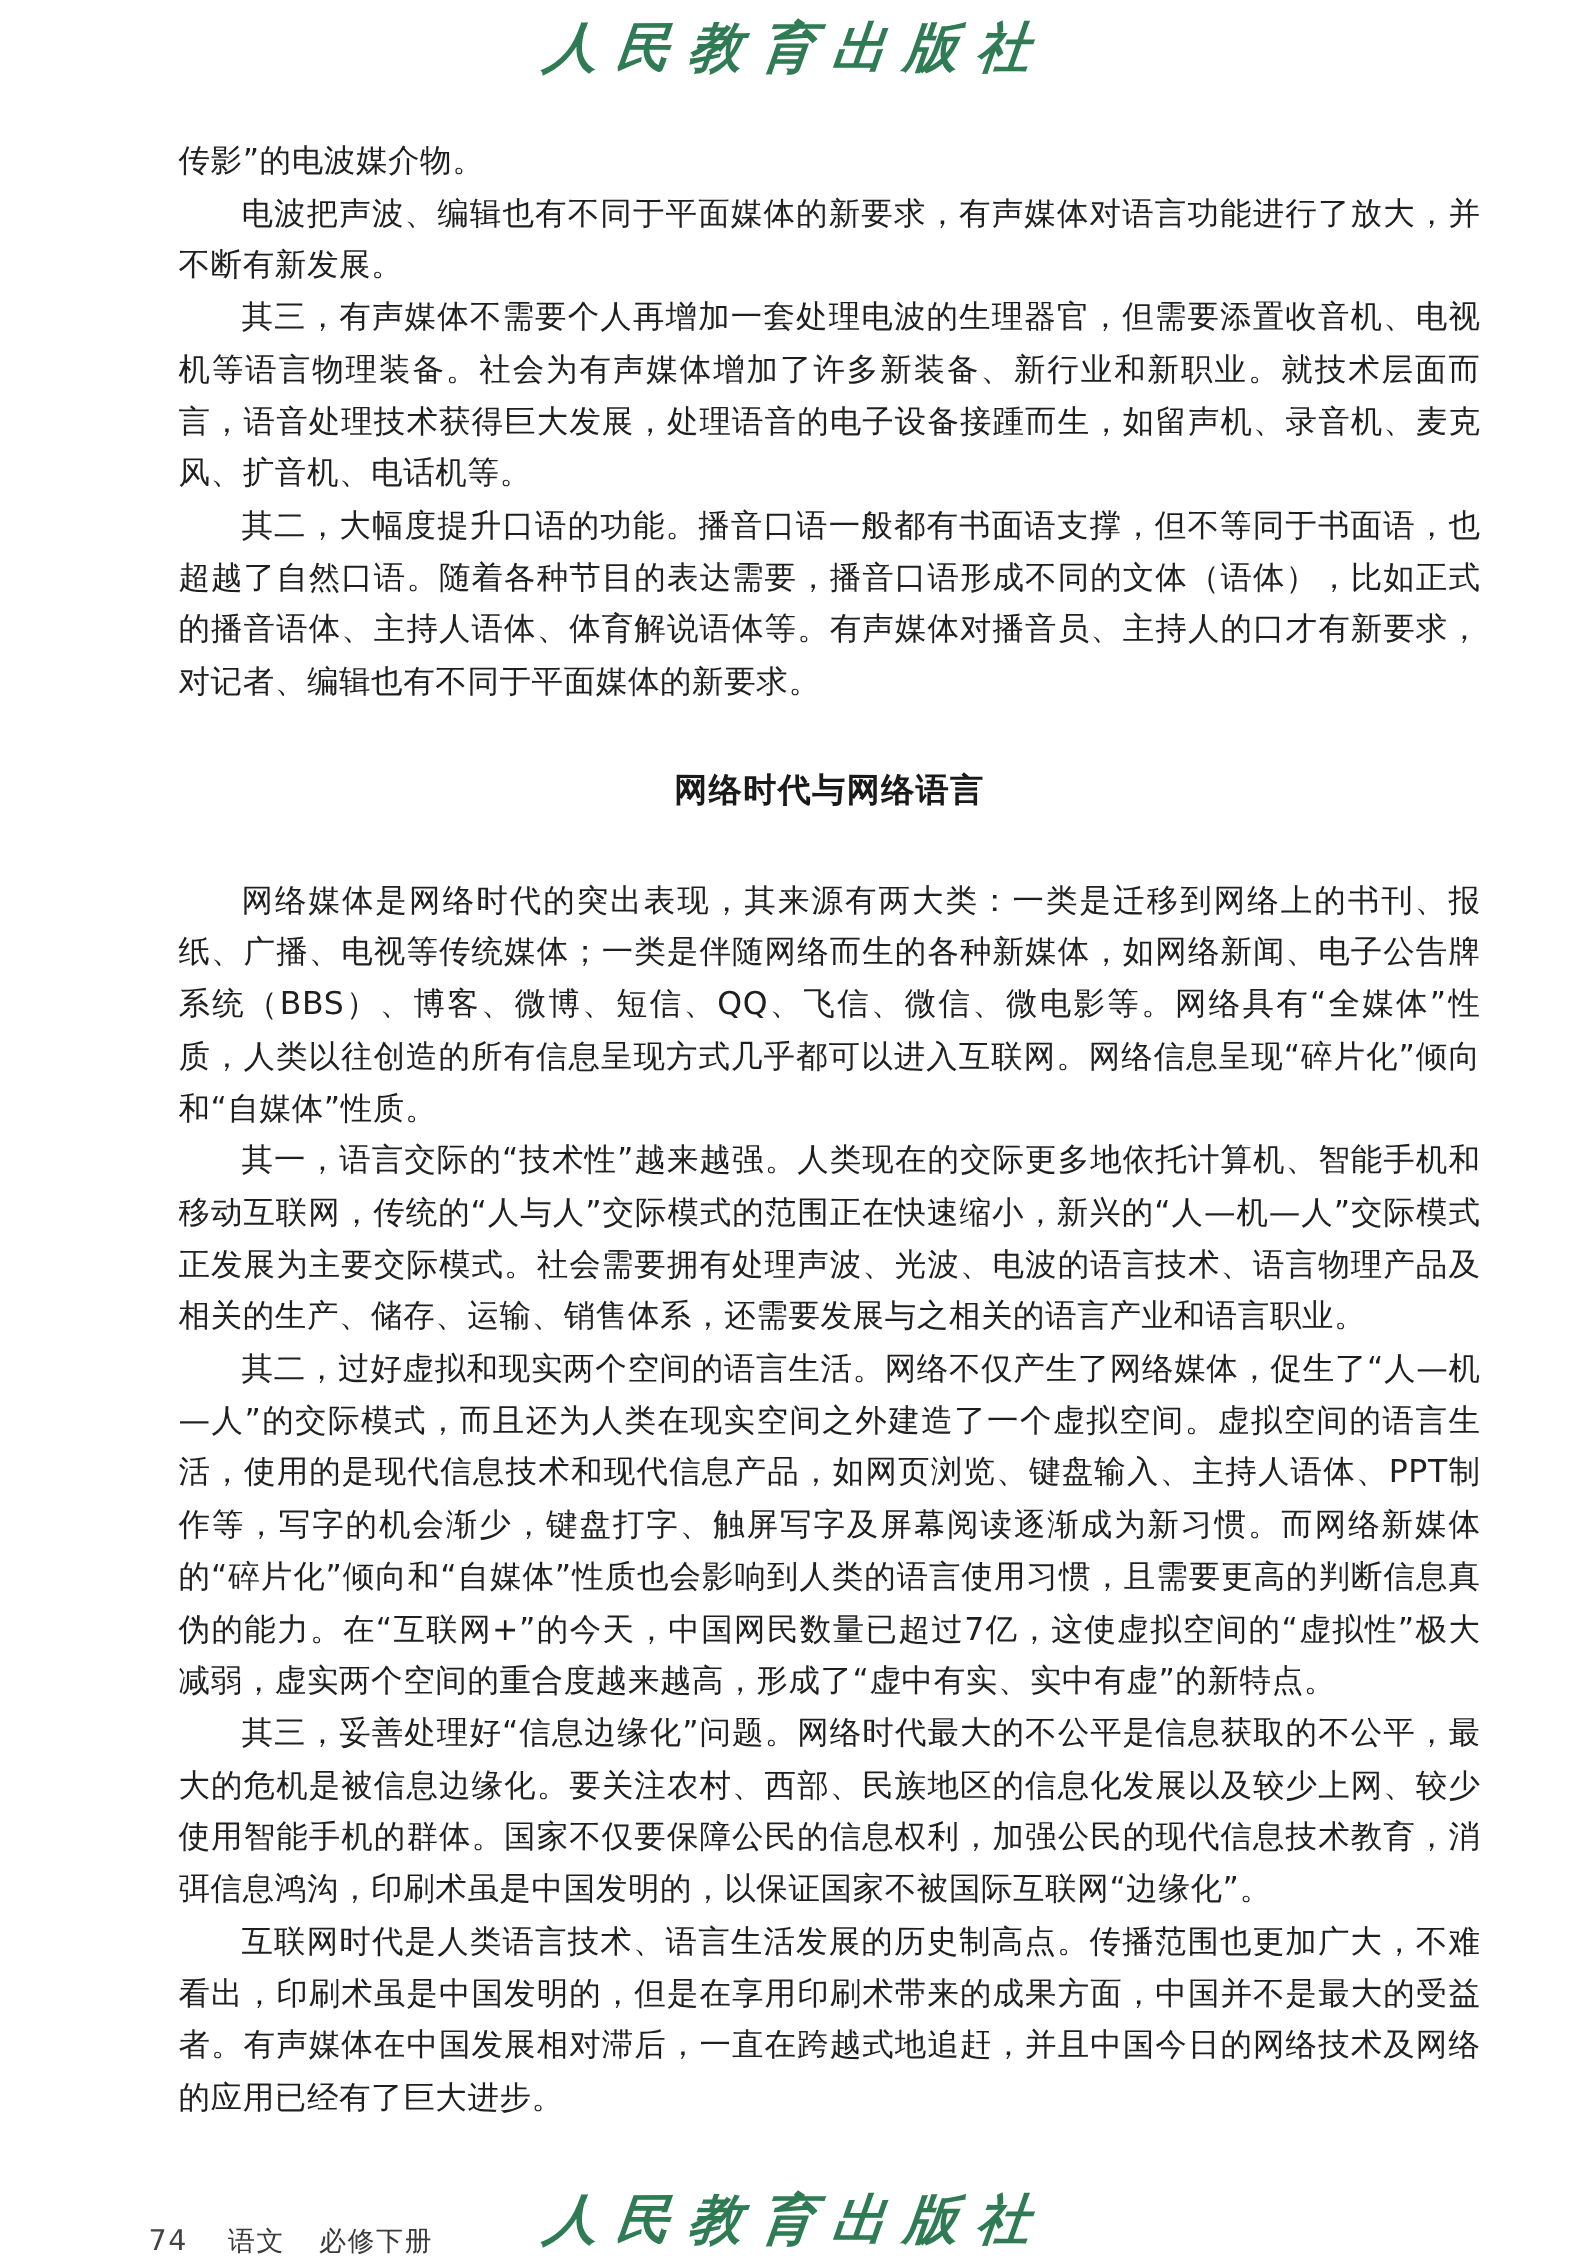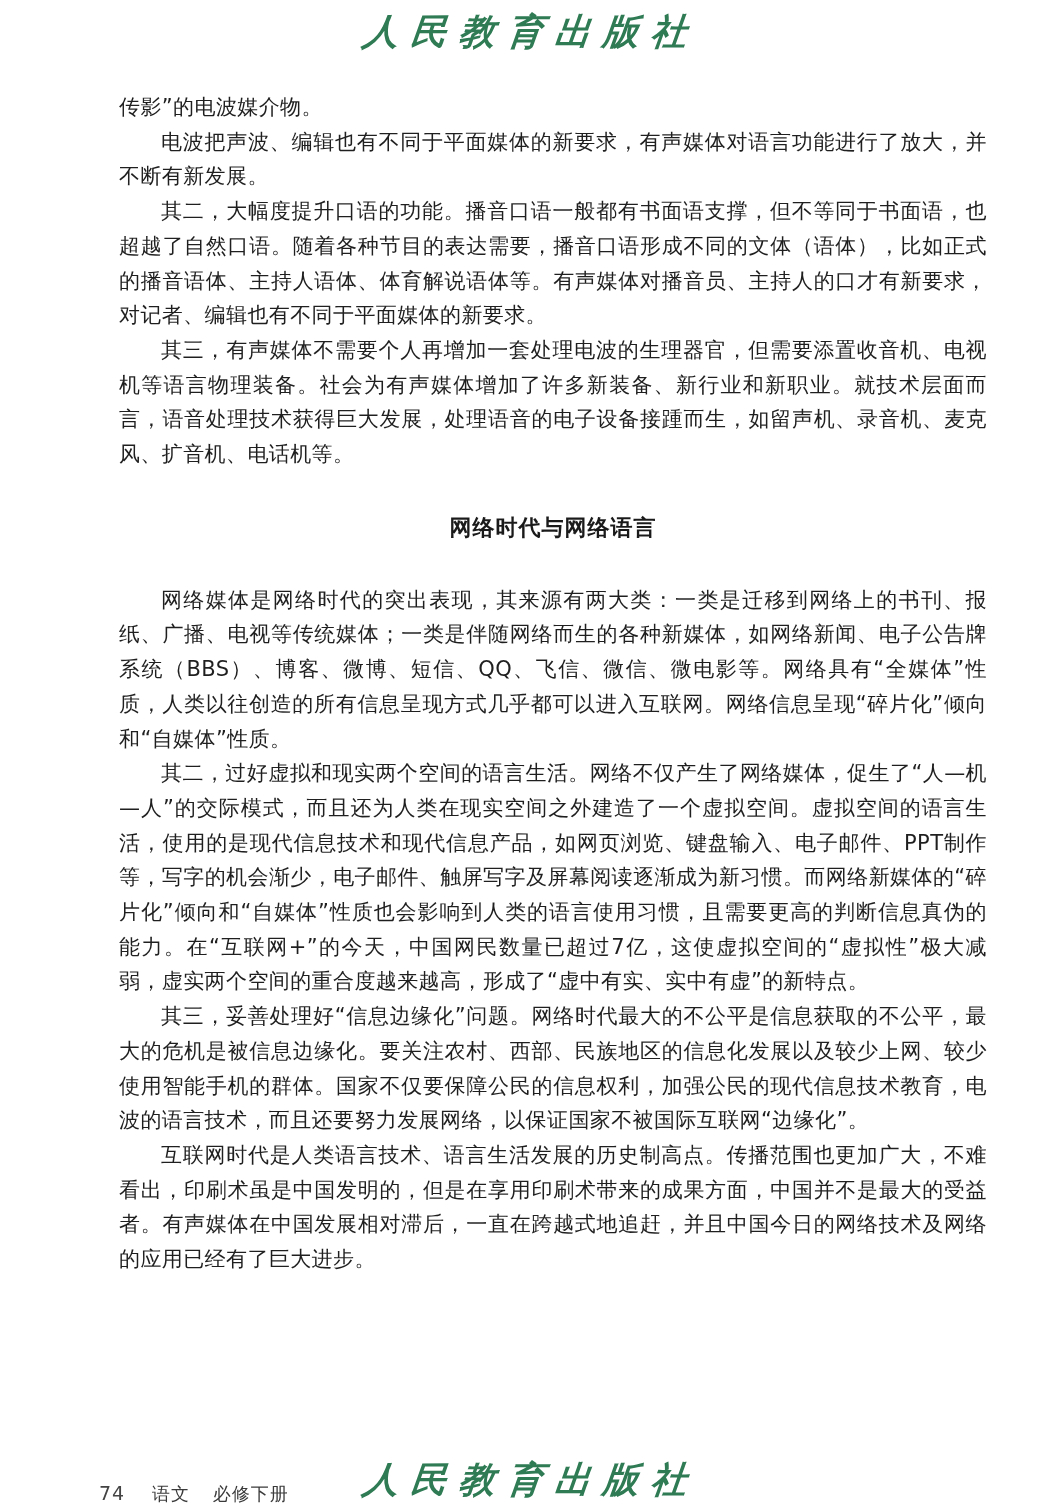--- a/index.html
+++ b/index.html
@@ -75,28 +75,29 @@
 </head>
 <body>
 
 <div class="page">
 
   <div class="logo logo-top">人民教育出版社</div>
 
   <div class="content">
     <p class="no-indent">传影”的电波媒介物。</p>
     <p>电波把声波、编辑也有不同于平面媒体的新要求，有声媒体对语言功能进行了放大，并不断有新发展。</p>
+    <p>其三，有声媒体不需要个人再增加一套处理电波的生理器官，但需要添置收音机、电视机等语言物理装备。社会为有声媒体增加了许多新装备、新行业和新职业。就技术层面而言，语音处理技术获得巨大发展，处理语音的电子设备接踵而生，如留声机、录音机、麦克风、扩音机、电话机等。</p>
     <p>其二，大幅度提升口语的功能。播音口语一般都有书面语支撑，但不等同于书面语，也超越了自然口语。随着各种节目的表达需要，播音口语形成不同的文体（语体），比如正式的播音语体、主持人语体、体育解说语体等。有声媒体对播音员、主持人的口才有新要求，对记者、编辑也有不同于平面媒体的新要求。</p>
-    <p>其三，有声媒体不需要个人再增加一套处理电波的生理器官，但需要添置收音机、电视机等语言物理装备。社会为有声媒体增加了许多新装备、新行业和新职业。就技术层面而言，语音处理技术获得巨大发展，处理语音的电子设备接踵而生，如留声机、录音机、麦克风、扩音机、电话机等。</p>
 
     <h2 class="section-heading">网络时代与网络语言</h2>
 
     <p>网络媒体是网络时代的突出表现，其来源有两大类：一类是迁移到网络上的书刊、报纸、广播、电视等传统媒体；一类是伴随网络而生的各种新媒体，如网络新闻、电子公告牌系统（BBS）、博客、微博、短信、QQ、飞信、微信、微电影等。网络具有“全媒体”性质，人类以往创造的所有信息呈现方式几乎都可以进入互联网。网络信息呈现“碎片化”倾向和“自媒体”性质。</p>
-    <p>其二，过好虚拟和现实两个空间的语言生活。网络不仅产生了网络媒体，促生了“人—机—人”的交际模式，而且还为人类在现实空间之外建造了一个虚拟空间。虚拟空间的语言生活，使用的是现代信息技术和现代信息产品，如网页浏览、键盘输入、电子邮件、PPT制作等，写字的机会渐少，电子邮件、触屏写字及屏幕阅读逐渐成为新习惯。而网络新媒体的“碎片化”倾向和“自媒体”性质也会影响到人类的语言使用习惯，且需要更高的判断信息真伪的能力。在“互联网+”的今天，中国网民数量已超过7亿，这使虚拟空间的“虚拟性”极大减弱，虚实两个空间的重合度越来越高，形成了“虚中有实、实中有虚”的新特点。</p>
-    <p>其三，妥善处理好“信息边缘化”问题。网络时代最大的不公平是信息获取的不公平，最大的危机是被信息边缘化。要关注农村、西部、民族地区的信息化发展以及较少上网、较少使用智能手机的群体。国家不仅要保障公民的信息权利，加强公民的现代信息技术教育，电波的语言技术，而且还要努力发展网络，以保证国家不被国际互联网“边缘化”。</p>
+    <p>其一，语言交际的“技术性”越来越强。人类现在的交际更多地依托计算机、智能手机和移动互联网，传统的“人与人”交际模式的范围正在快速缩小，新兴的“人—机—人”交际模式正发展为主要交际模式。社会需要拥有处理声波、光波、电波的语言技术、语言物理产品及相关的生产、储存、运输、销售体系，还需要发展与之相关的语言产业和语言职业。</p>
+    <p>其二，过好虚拟和现实两个空间的语言生活。网络不仅产生了网络媒体，促生了“人—机—人”的交际模式，而且还为人类在现实空间之外建造了一个虚拟空间。虚拟空间的语言生活，使用的是现代信息技术和现代信息产品，如网页浏览、键盘输入、主持人语体、PPT制作等，写字的机会渐少，键盘打字、触屏写字及屏幕阅读逐渐成为新习惯。而网络新媒体的“碎片化”倾向和“自媒体”性质也会影响到人类的语言使用习惯，且需要更高的判断信息真伪的能力。在“互联网+”的今天，中国网民数量已超过7亿，这使虚拟空间的“虚拟性”极大减弱，虚实两个空间的重合度越来越高，形成了“虚中有实、实中有虚”的新特点。</p>
+    <p>其三，妥善处理好“信息边缘化”问题。网络时代最大的不公平是信息获取的不公平，最大的危机是被信息边缘化。要关注农村、西部、民族地区的信息化发展以及较少上网、较少使用智能手机的群体。国家不仅要保障公民的信息权利，加强公民的现代信息技术教育，消弭信息鸿沟，印刷术虽是中国发明的，以保证国家不被国际互联网“边缘化”。</p>
     <p>互联网时代是人类语言技术、语言生活发展的历史制高点。传播范围也更加广大，不难看出，印刷术虽是中国发明的，但是在享用印刷术带来的成果方面，中国并不是最大的受益者。有声媒体在中国发展相对滞后，一直在跨越式地追赶，并且中国今日的网络技术及网络的应用已经有了巨大进步。</p>
   </div>
 
   <div class="footer">
     <span class="page-num">74</span>
     <span class="subject">语文</span>
     <span class="volume">必修下册</span>
   </div>
 
   <div class="logo logo-bottom">人民教育出版社</div>

